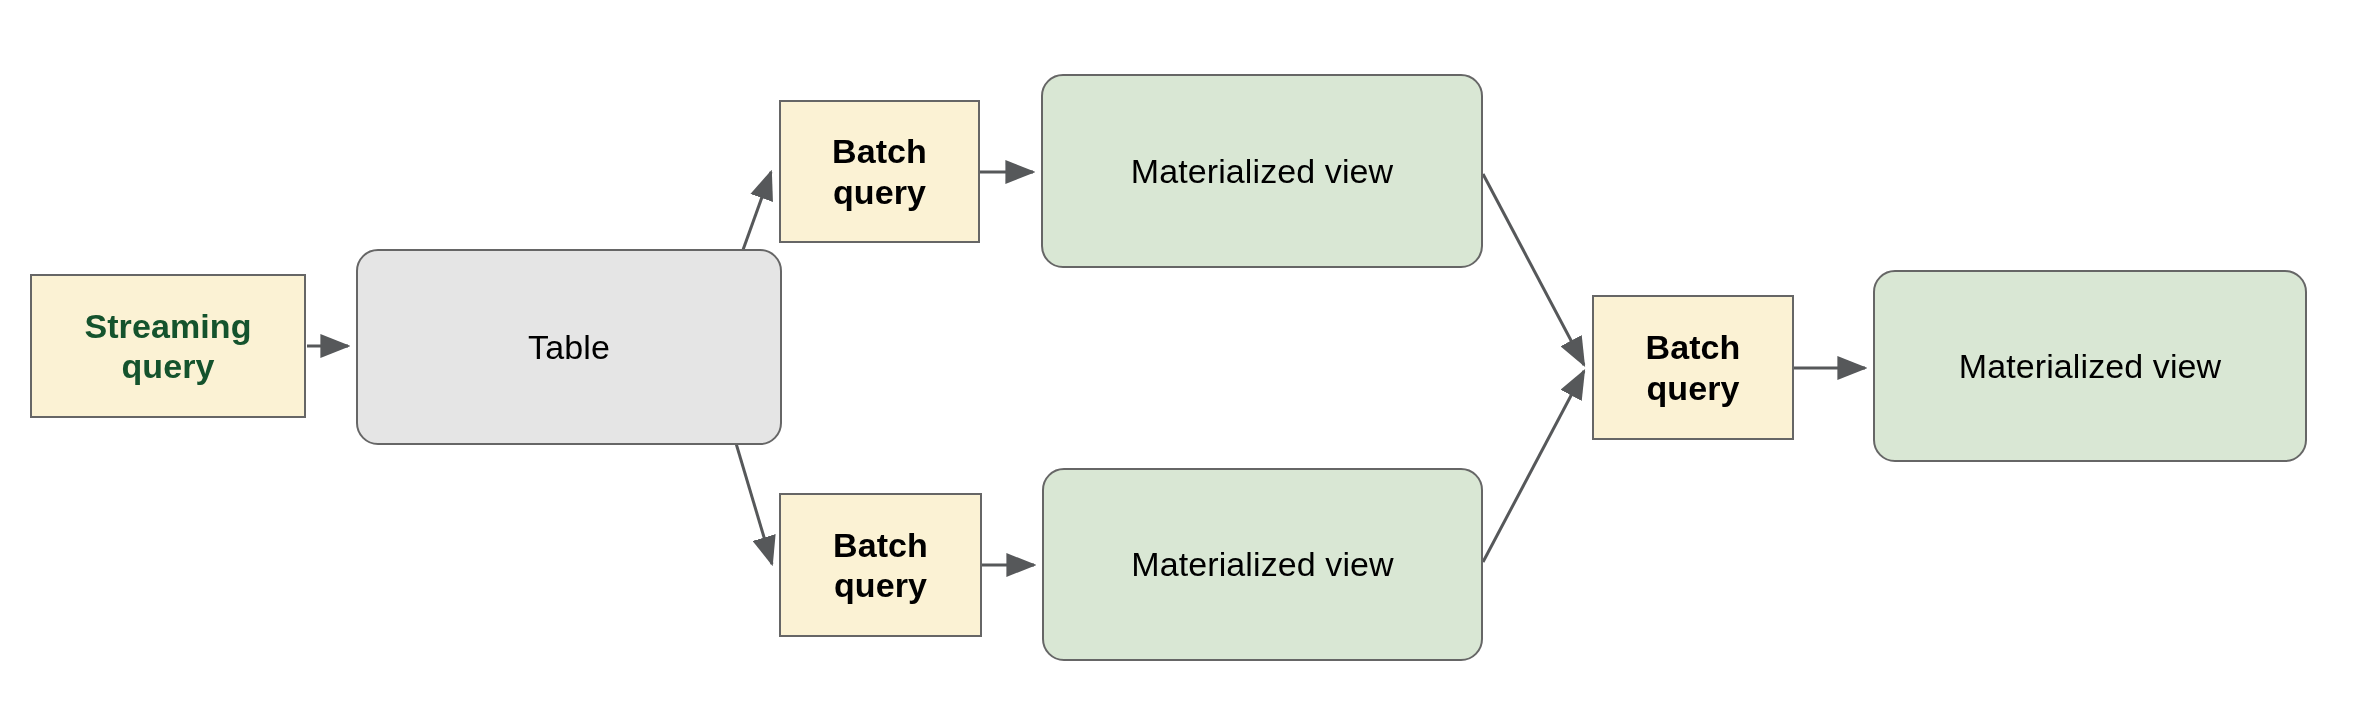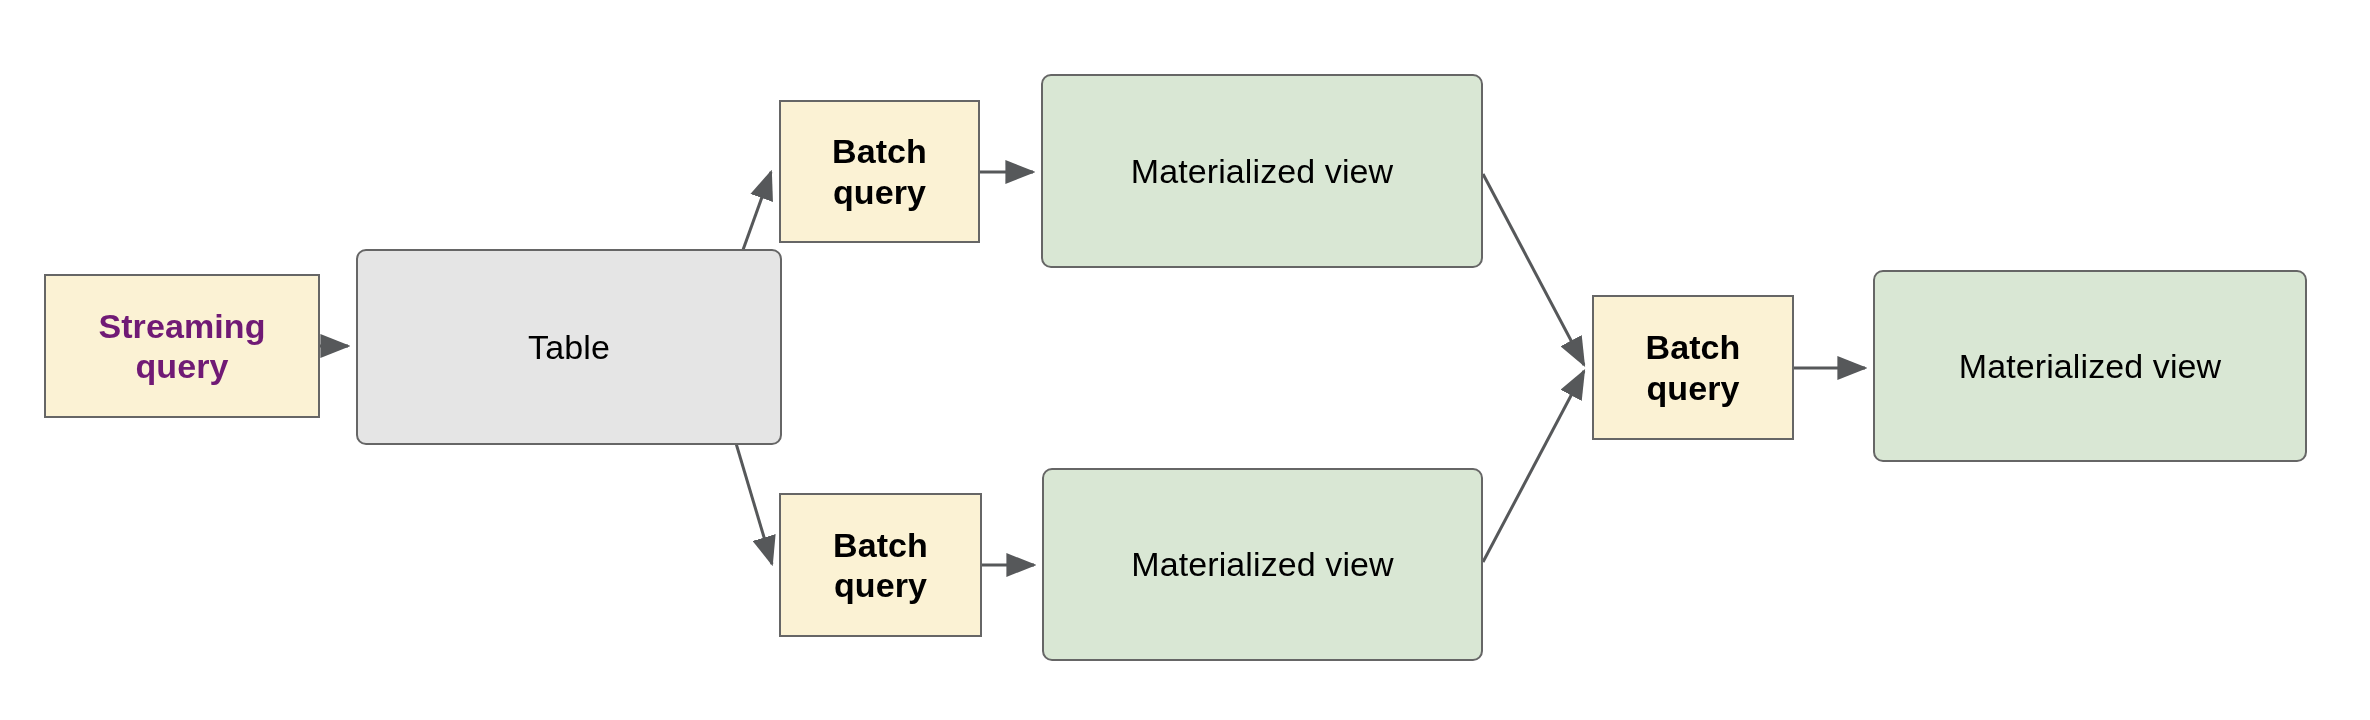--- a/index.html
+++ b/index.html
@@ -41,21 +41,21 @@
     border: 2px solid #666666;
     z-index: 2;
   }
   .node.process {
     background: #fbf2d4;
     border-radius: 0;
     font-weight: bold;
   }
   .node.store {
     background: #d9e7d4;
-    border-radius: 10px;
+    border-radius: 22px;
   }
   .node .label {
     display: block;
     white-space: pre-line;
     padding: 0 6px;
   }
 </style>
 </head>
 <body>
 
@@ -73,21 +73,21 @@
         <path d="M707,346 L772,564" fill="none" stroke="#56585a" stroke-width="3" stroke-linecap="butt" stroke-linejoin="miter" marker-end="url(#arrowhead)"></path>
         <path d="M980,172 L1033,172" fill="none" stroke="#56585a" stroke-width="3" stroke-linecap="butt" stroke-linejoin="miter" marker-end="url(#arrowhead)"></path>
         <path d="M982,565 L1034,565" fill="none" stroke="#56585a" stroke-width="3" stroke-linecap="butt" stroke-linejoin="miter" marker-end="url(#arrowhead)"></path>
         <path d="M1483,174 L1584,365" fill="none" stroke="#56585a" stroke-width="3" stroke-linecap="butt" stroke-linejoin="miter" marker-end="url(#arrowhead)"></path>
         <path d="M1483,562 L1584,371" fill="none" stroke="#56585a" stroke-width="3" stroke-linecap="butt" stroke-linejoin="miter" marker-end="url(#arrowhead)"></path>
         <path d="M1794,368 L1865,368" fill="none" stroke="#56585a" stroke-width="3" stroke-linecap="butt" stroke-linejoin="miter" marker-end="url(#arrowhead)"></path>
       </g>
   </svg>
 
   <div id="node-layer">
-      <div class="node process" style="left: 44px; top: 274px; width: 276px; height: 144px; background: rgb(251, 242, 212); border-color: rgb(102, 102, 102); color: #701a75; border-radius: 0px;">
+      <div class="node process" style="left: 30px; top: 274px; width: 276px; height: 144px; background: rgb(251, 242, 212); border-color: rgb(102, 102, 102); color: #14532d; border-radius: 0px;">
         <span class="label">Streaming
 query</span>
       </div>
       <div class="node store" style="left: 356px; top: 249px; width: 426px; height: 196px; background: #e5e5e5; border-color: rgb(102, 102, 102); color: rgb(0, 0, 0);">
         <span class="label">Table</span>
       </div>
       <div class="node process" style="left: 779px; top: 100px; width: 201px; height: 143px; background: rgb(251, 242, 212); border-color: rgb(102, 102, 102); color: rgb(0, 0, 0); border-radius: 0px;">
         <span class="label">Batch
 query</span>
       </div>

